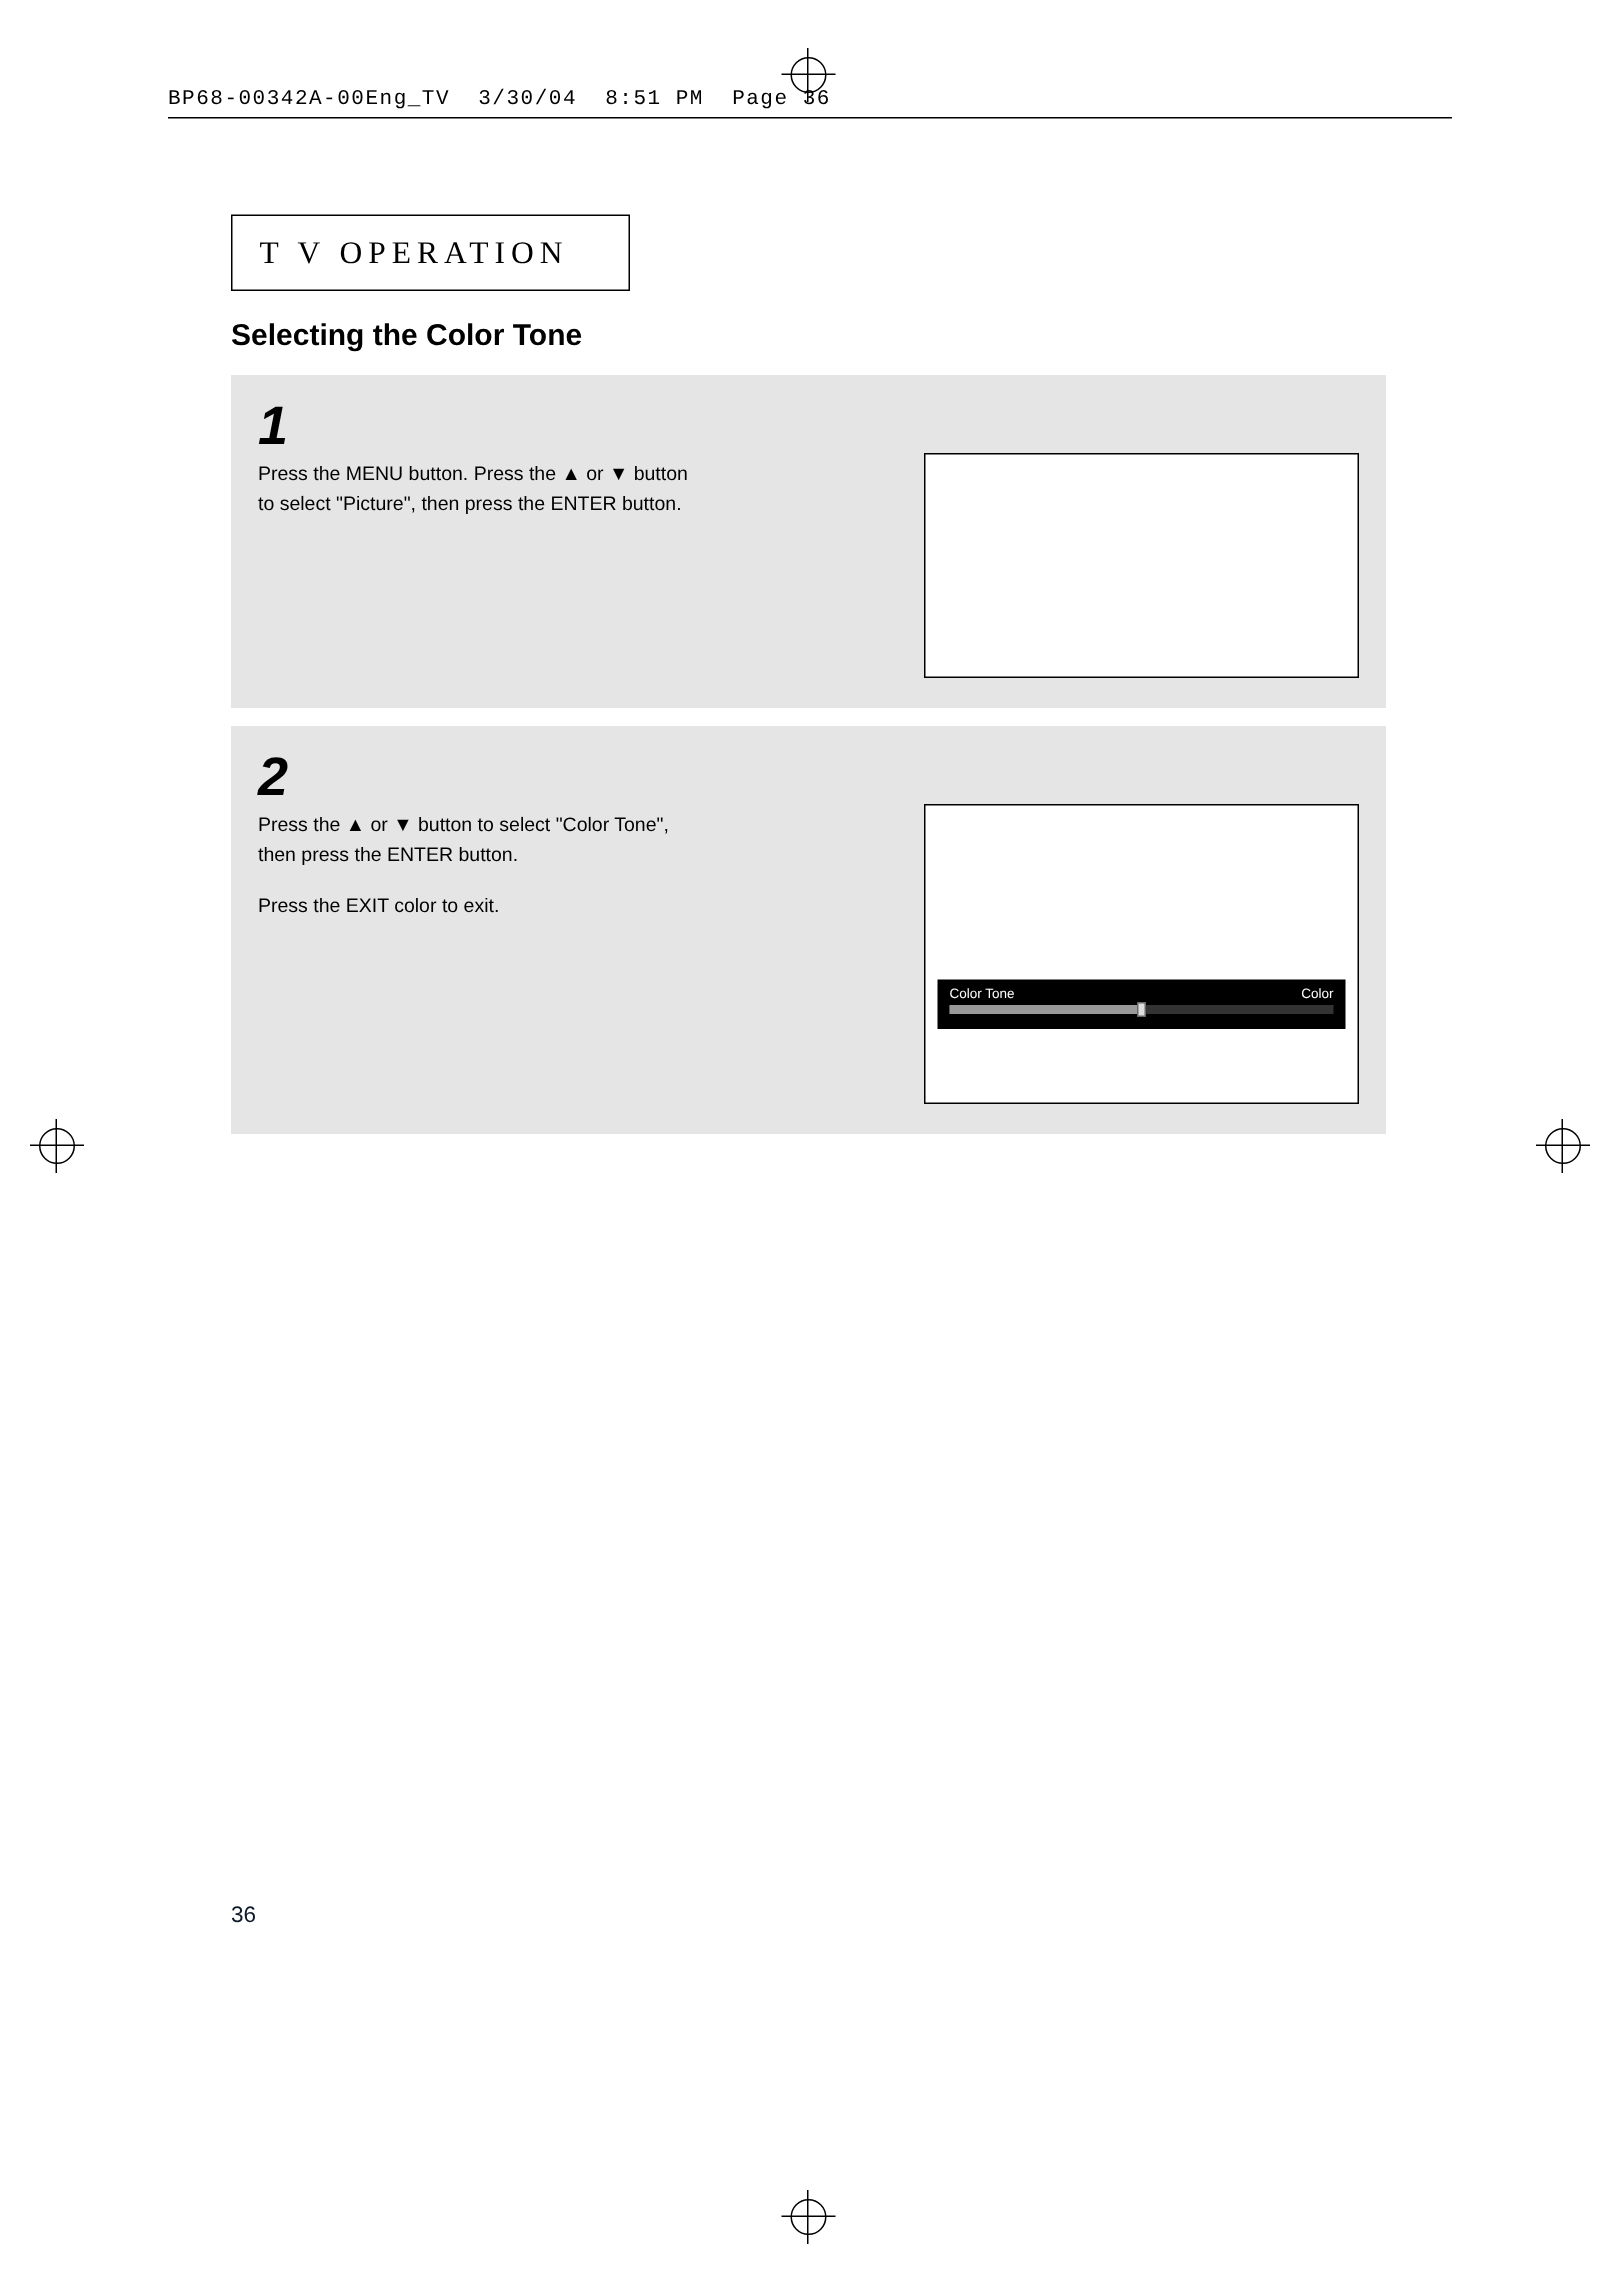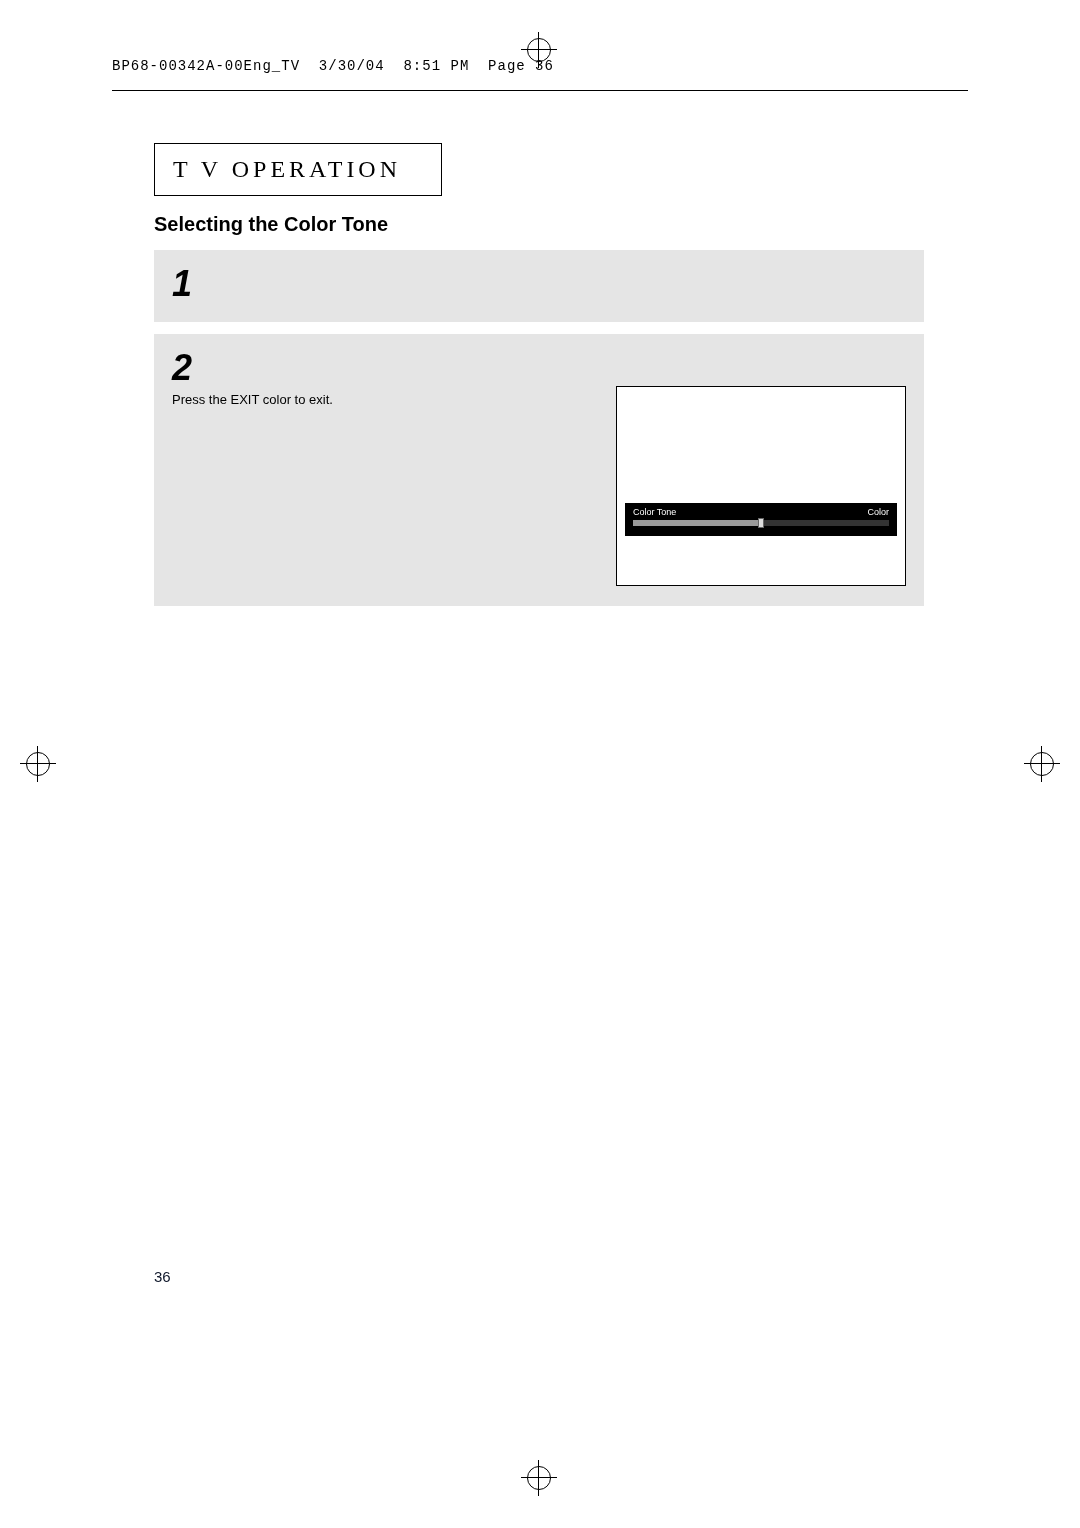--- a/index.html
+++ b/index.html
@@ -20,27 +20,27 @@
     position: absolute; left: 0; top: 17px; width: 36px; height: 1px; background: #000;
   }
   .reg-mark .v {
     position: absolute; left: 17px; top: 0; width: 1px; height: 36px; background: #000;
   }
   .header-line {
     position: absolute; left: 58px; top: 40px; right: 58px;
     border-bottom: 1px solid #000;
     font-family: "Courier New", monospace;
     font-size: 14px; letter-spacing: 1px;
-    padding-bottom: 16px;
+    padding-bottom: 4px;
   }
   .section-label {
     position: absolute; left: 100px; top: 125px;
     border: 1px solid #000;
     padding: 12px 40px 12px 18px;
-    font-size: 24px; letter-spacing: 4px;
+    font-size: 21px; letter-spacing: 4px;
     font-family: Georgia, 'Times New Roman', serif;
     background: #fff;
   }
   .content {
     position: absolute; left: 100px; top: 195px;
     width: 770px;
   }
   .title {
     font-size: 20px; font-weight: bold; color: #000;
     margin-bottom: 14px;
@@ -109,26 +109,33 @@
 
   <div class="section-label">
     <span>T V  O</span><span class="sc-small">PERATION</span>
   </div>
 
   <div class="content">
     <div class="title">Selecting the Color Tone</div>
 
     <div class="step-block">
       <div class="step-num">1</div>
+      <div class="step-row">
+        <div class="step-text">
+          <p>Press the MENU button. Press the ▲ or ▼ button to select "Picture", then press the ENTER button.</p>
+        </div>
+        <div class="screen"></div>
+      </div>
     </div>
 
     <div class="step-block">
       <div class="step-num">2</div>
       <div class="step-row">
         <div class="step-text">
+          <p>Press the ▲ or ▼ button to select "Color Tone", then press the ENTER button.</p>
           <p>Press the EXIT color to exit.</p>
         </div>
         <div class="screen tall">
           <div class="ct-bar">
             <div class="row1">
               <span>Color Tone</span>
               <span>Color</span>
             </div>
             <div class="slider">
               <div class="fill"></div>

